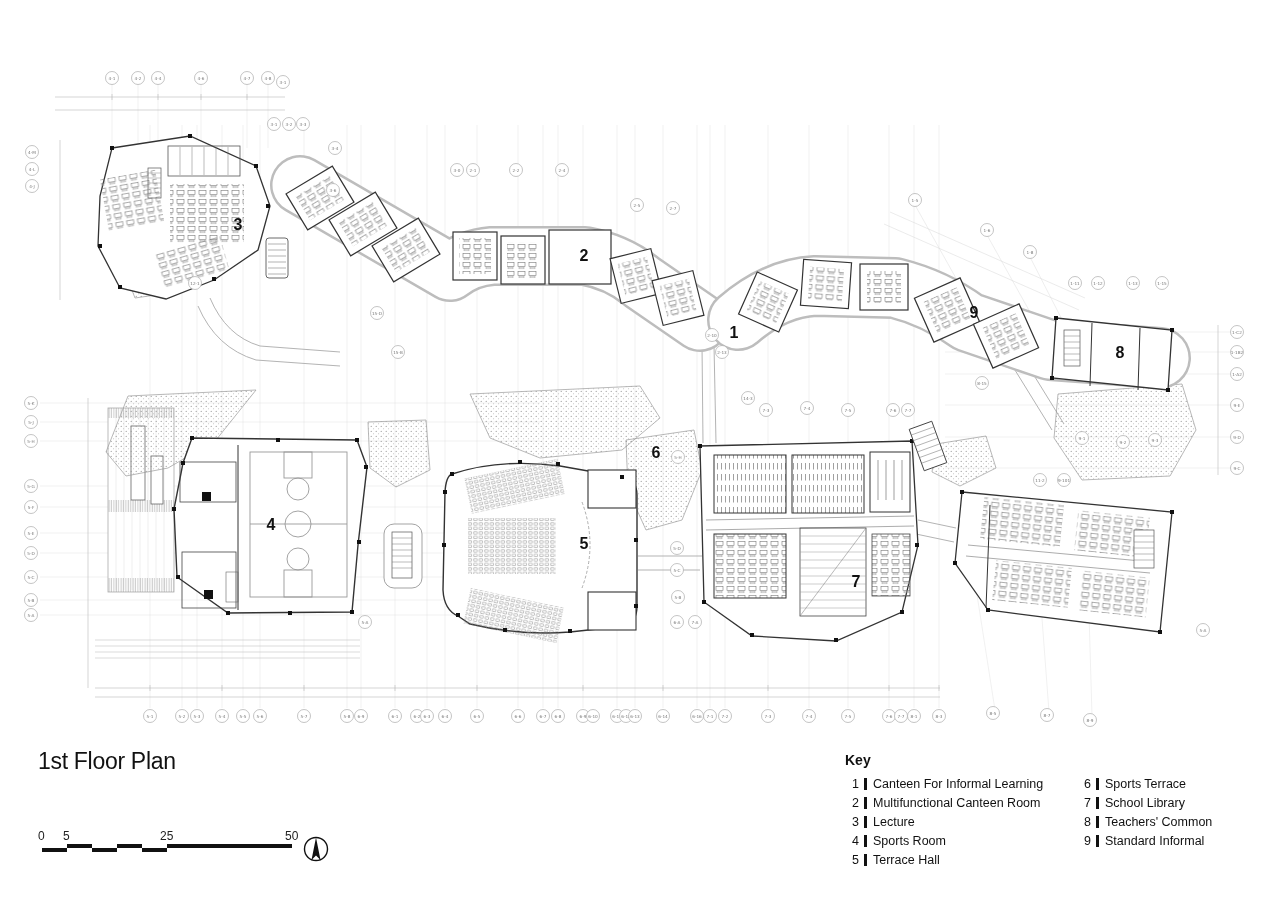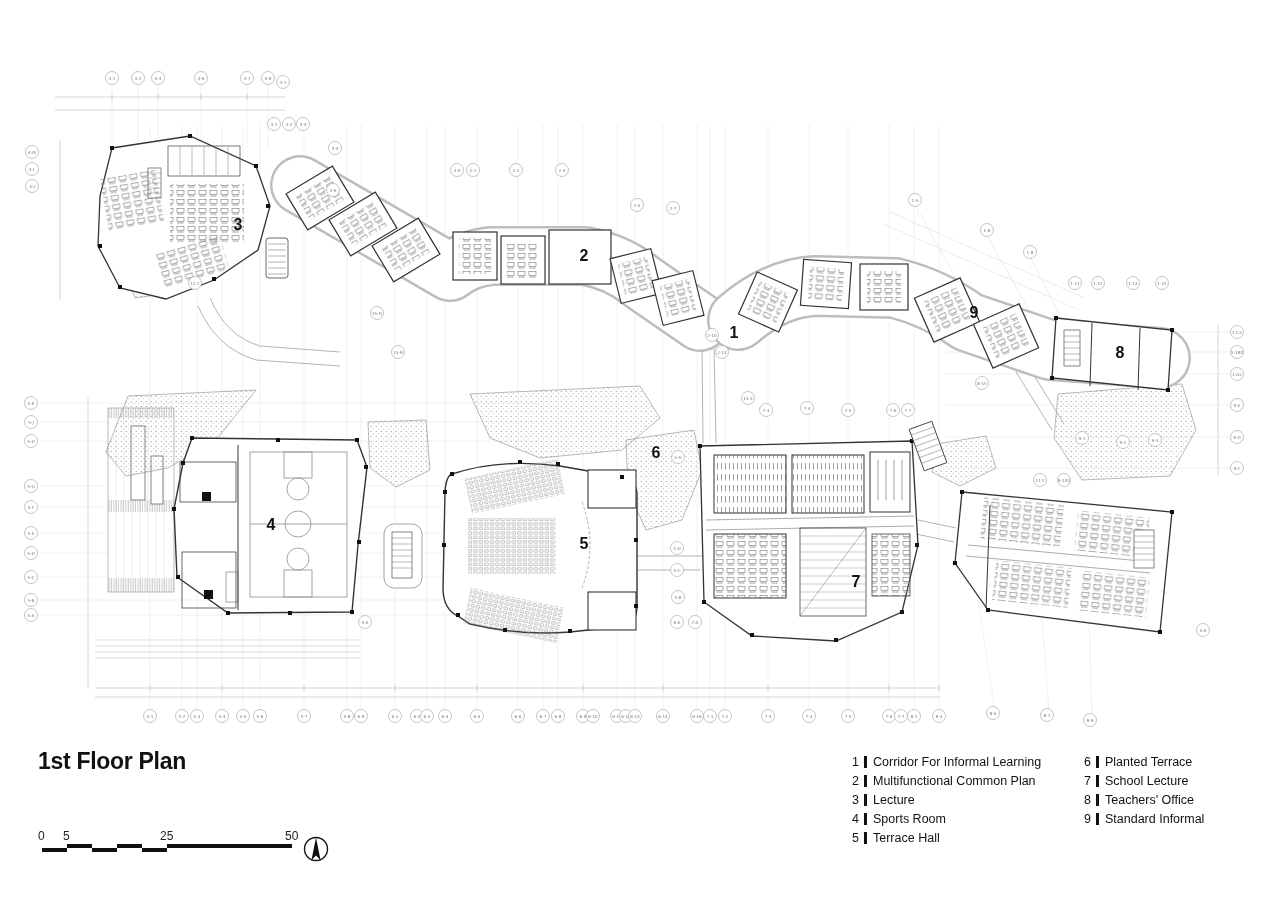--- a/index.html
+++ b/index.html
@@ -1,21 +1,21 @@
 <!DOCTYPE html>
 <html><head>
 <meta charset="utf-8">
 <style>
   html,body{margin:0;padding:0;}
   body{width:1280px;height:904px;position:relative;background:#fff;overflow:hidden;
        font-family:"Liberation Sans","DejaVu Sans",sans-serif;color:#111;}
   #plan-svg{position:absolute;left:0;top:0;}
   .room-num{font:bold 16px "Liberation Sans",sans-serif;fill:#111;}
   .bubble-t{font:4.2px "DejaVu Sans",sans-serif;fill:#777;}
-  .plan-title{position:absolute;left:38px;top:748px;font-size:23px;font-weight:bold;letter-spacing:-0.3px;}
+  .plan-title{position:absolute;left:38px;top:748px;font-size:23px;font-weight:normal;letter-spacing:-0.3px;}
   .scale-wrap{position:absolute;left:30px;top:826px;}
   .scale-num{font:12px "Liberation Sans",sans-serif;fill:#222;}
   .north-wrap{position:absolute;left:300px;top:833px;}
   .key{position:absolute;left:845px;top:752px;width:400px;}
   .key-title{font-size:14px;font-weight:bold;margin-bottom:6px;}
   .key-cols{display:flex;gap:14px;}
   .key-col1{width:218px;}
   .key-col2{width:160px;}
   .key-row{display:flex;align-items:center;height:19px;font-size:12.5px;}
   .k-num{width:14px;text-align:right;flex:none;}
@@ -704,31 +704,32 @@
 </div>
 
 <div class="north-wrap">
   <svg width="32" height="32">
     <circle cx="16" cy="16" r="11.5" fill="none" stroke="#111" stroke-width="1.4"></circle>
     <path d="M16,4.5 L11.5,27 L16,22.5 L20.5,27 Z" fill="#111"></path>
   </svg>
 </div>
 
 <div class="key">
+  <div class="key-title">Key</div>
   <div class="key-cols">
     <div class="key-col1">
       <div class="key-row">
           <span class="k-num">1</span>
           <span class="k-bar"></span>
-          <span class="k-label">Corridor For Informal Learning</span>
+          <span class="k-label">Canteen For Informal Learning</span>
         </div>
       <div class="key-row">
           <span class="k-num">2</span>
           <span class="k-bar"></span>
-          <span class="k-label">Multifunctional Common Plan</span>
+          <span class="k-label">Multifunctional Canteen Room</span>
         </div>
       <div class="key-row">
           <span class="k-num">3</span>
           <span class="k-bar"></span>
           <span class="k-label">Lecture</span>
         </div>
       <div class="key-row">
           <span class="k-num">4</span>
           <span class="k-bar"></span>
           <span class="k-label">Sports Room</span>
@@ -736,31 +737,31 @@
       <div class="key-row">
           <span class="k-num">5</span>
           <span class="k-bar"></span>
           <span class="k-label">Terrace Hall</span>
         </div>
     </div>
     <div class="key-col2">
       <div class="key-row">
           <span class="k-num">6</span>
           <span class="k-bar"></span>
-          <span class="k-label">Planted Terrace</span>
+          <span class="k-label">Sports Terrace</span>
         </div>
       <div class="key-row">
           <span class="k-num">7</span>
           <span class="k-bar"></span>
-          <span class="k-label">School Lecture</span>
+          <span class="k-label">School Library</span>
         </div>
       <div class="key-row">
           <span class="k-num">8</span>
           <span class="k-bar"></span>
-          <span class="k-label">Teachers' Office</span>
+          <span class="k-label">Teachers' Common</span>
         </div>
       <div class="key-row">
           <span class="k-num">9</span>
           <span class="k-bar"></span>
           <span class="k-label">Standard Informal</span>
         </div>
     </div>
   </div>
 </div>
 

